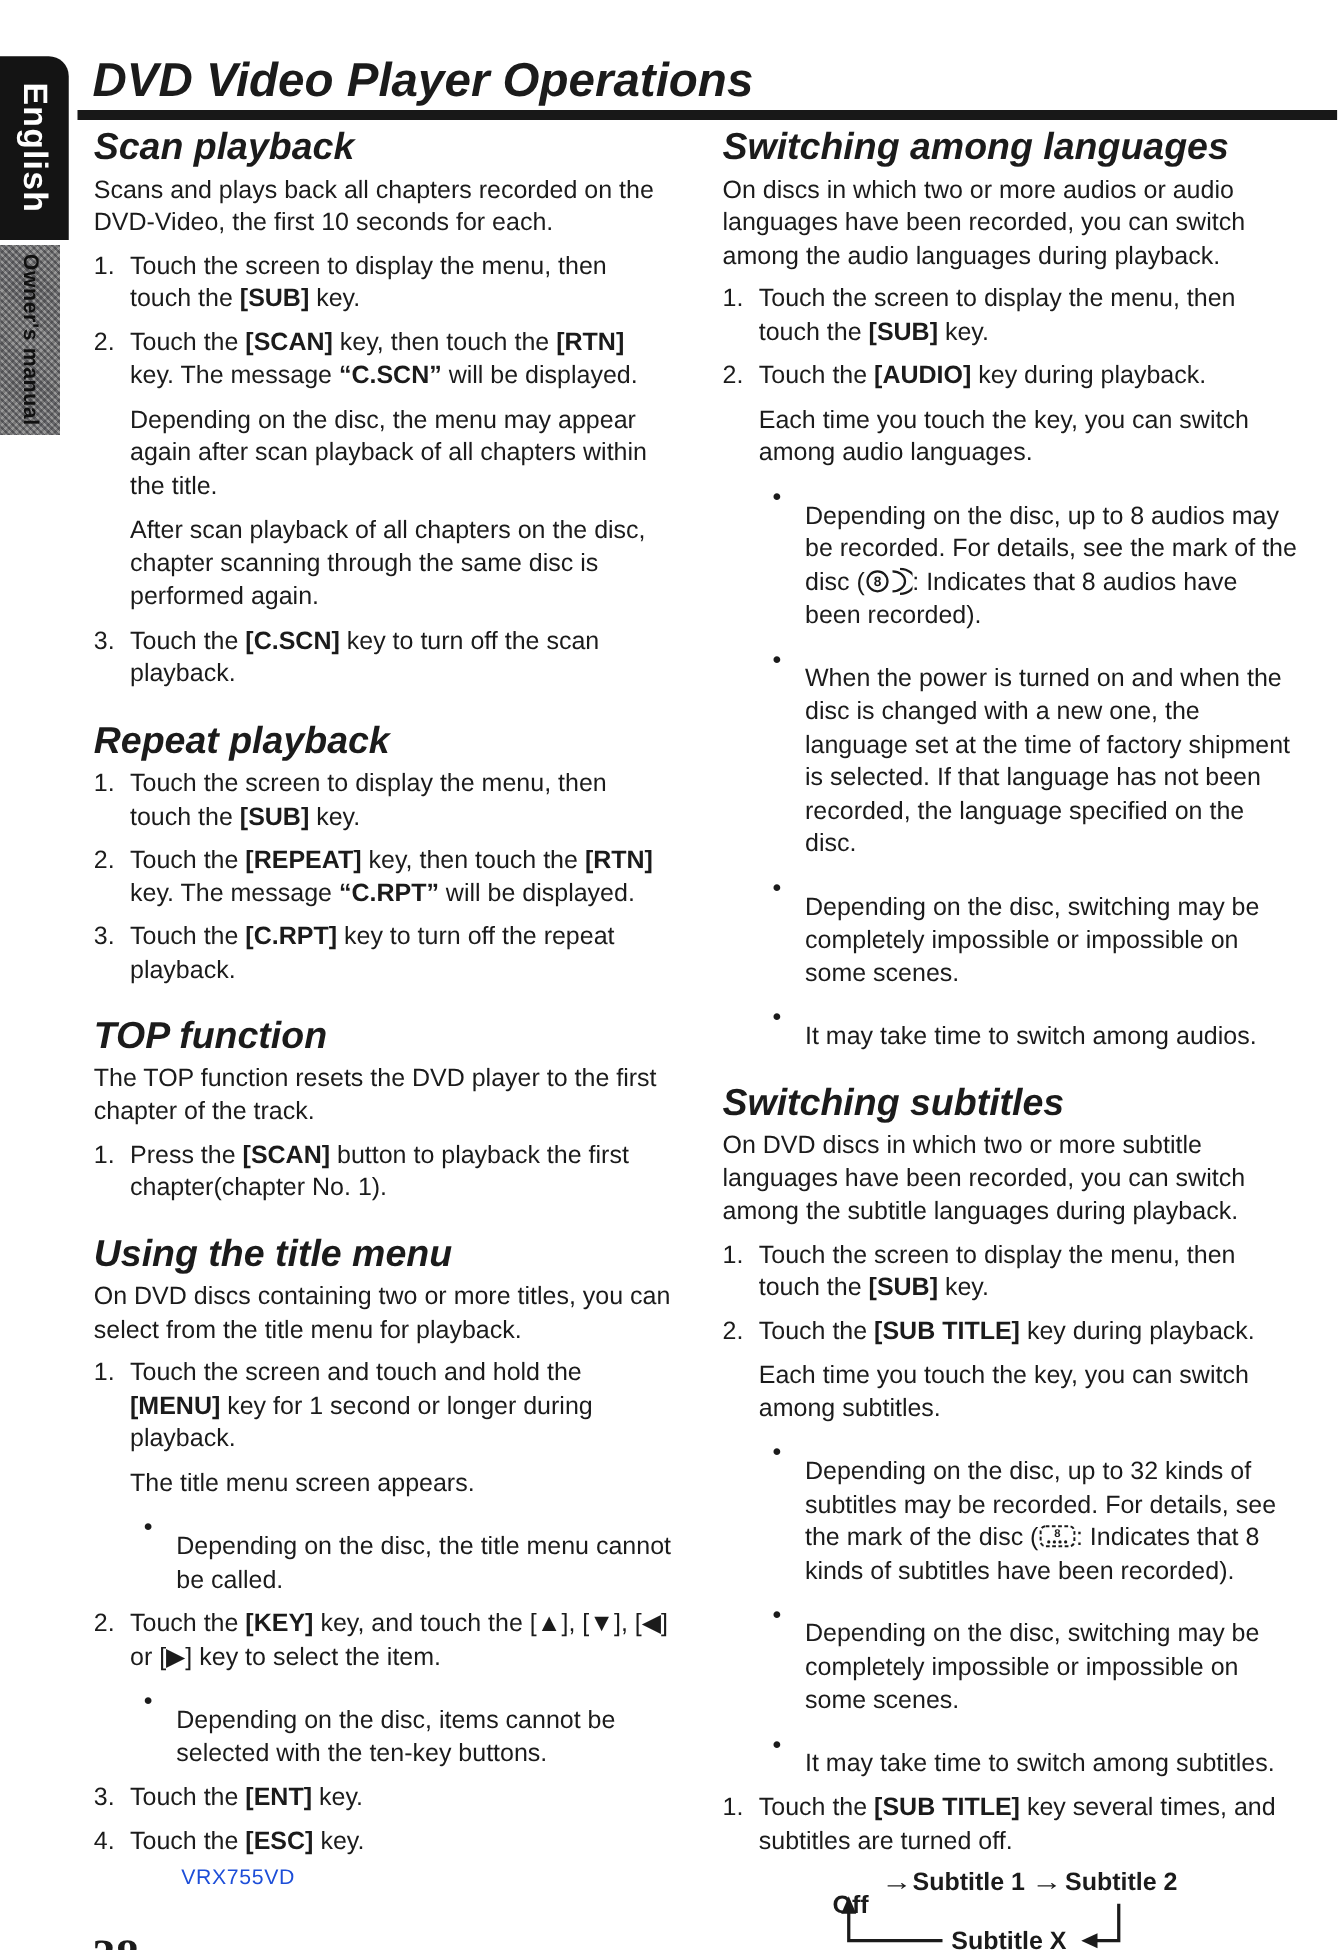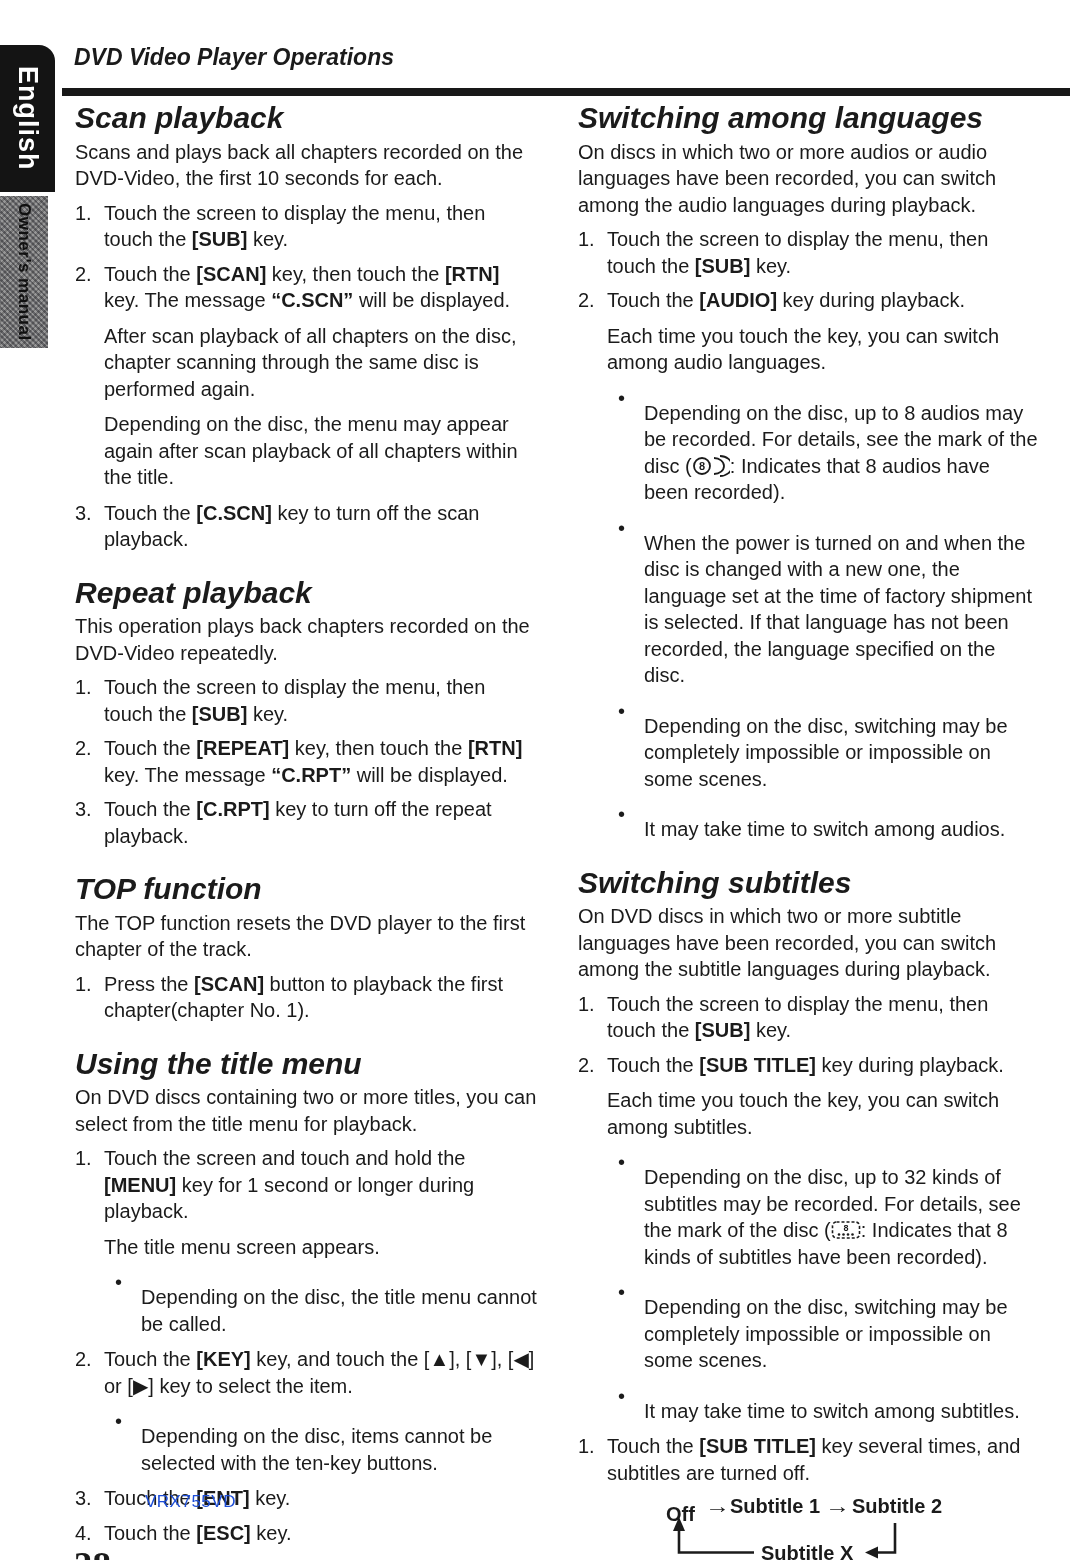--- a/index.html
+++ b/index.html
@@ -24,21 +24,21 @@
       repeating-linear-gradient(135deg,#9a9a9a 0 2px,#c2c2c2 2px 4px);
     background-blend-mode:multiply;
     display:flex;align-items:center;justify-content:center;
   }
   .tab-owner .vtext{
     writing-mode:vertical-rl;color:#101010;font-weight:bold;font-size:17px;letter-spacing:0.5px;
   }
   
   .header-title{
     position:absolute;left:74px;top:44px;margin:0;
-    font-size:23px;font-weight:bold;font-style:italic;
+    font-size:38px;font-weight:bold;font-style:italic;
   }
   .header-rule{position:absolute;left:62px;top:88px;width:1008px;height:8px;background:#181818;}
   
   .col{position:absolute;top:98px;font-size:20px;line-height:26.5px;}
   .col-left{left:75px;width:464px;}
   .col-right{left:578px;width:460px;}
   .sec-title{font-size:30px;font-style:italic;font-weight:bold;margin:27px 0 7px 0;}
   section:first-child .sec-title{margin-top:7px;}
   .para{margin:0 0 5px 0;}
   .li{display:flex;margin:8px 0;}
@@ -49,21 +49,21 @@
   .dot{flex:0 0 26px;}
   .b-text{flex:1;margin-top:15px;}
   .subhead{font-weight:bold;margin:11px 0 3px 0;}
   .boldline{font-weight:bold;margin:13px 0 2px 0;}
   b{font-weight:bold;}
   .inline-icon svg{vertical-align:-4px;}
   
   .diagram{position:relative;height:96px;margin-top:6px;}
   .d-label{position:absolute;font-weight:bold;font-size:20px;line-height:24px;white-space:nowrap;}
   .d-arrow{position:absolute;font-weight:bold;font-size:20px;line-height:24px;display:inline-block;transform:scaleX(1.25);transform-origin:left;}
-  .d-off{left:88px;top:8px;}
+  .d-off{left:88px;top:18px;}
   .d-a1{left:127px;top:0;}
   .d-s1{left:152px;top:0;}
   .d-a2{left:247px;top:0;}
   .d-s2{left:274px;top:0;}
   .d-sx{left:183px;top:47px;}
   .d-svg{position:absolute;left:0;top:0;}
   
   .page-number{
     position:absolute;left:74px;top:1544px;
     font-family:"Liberation Serif","DejaVu Serif",serif;
@@ -91,30 +91,29 @@
         <h2 class="sec-title">Scan playback</h2>
         <p class="para">Scans and plays back all chapters recorded on the DVD-Video, the first 10 seconds for each.</p>
         <div class="li">
           <span class="num">1.</span>
           <span class="li-text">Touch the screen to display the menu, then touch the <b>[SUB]</b> key.</span>
         </div>
         <div class="li">
           <span class="num">2.</span>
           <span class="li-text">Touch the <b>[SCAN]</b> key, then touch the <b>[RTN]</b> key. The message <b>“C.SCN”</b> will be displayed.</span>
         </div>
+        <p class="subpara">Depending on the disc, the menu may appear again after scan playback of all chapters within the title.</p>
         <p class="subpara">After scan playback of all chapters on the disc, chapter scanning through the same disc is performed again.</p>
-        <p class="subpara">Depending on the disc, the menu may appear again after scan playback of all chapters within the title.</p>
         <div class="li">
           <span class="num">3.</span>
           <span class="li-text">Touch the <b>[C.SCN]</b> key to turn off the scan playback.</span>
         </div>
       </section>
       <section>
         <h2 class="sec-title">Repeat playback</h2>
-        <p class="para">This operation plays back chapters recorded on the DVD-Video repeatedly.</p>
         <div class="li">
           <span class="num">1.</span>
           <span class="li-text">Touch the screen to display the menu, then touch the <b>[SUB]</b> key.</span>
         </div>
         <div class="li">
           <span class="num">2.</span>
           <span class="li-text">Touch the <b>[REPEAT]</b> key, then touch the <b>[RTN]</b> key. The message <b>“C.RPT”</b> will be displayed.</span>
         </div>
         <div class="li">
           <span class="num">3.</span>

